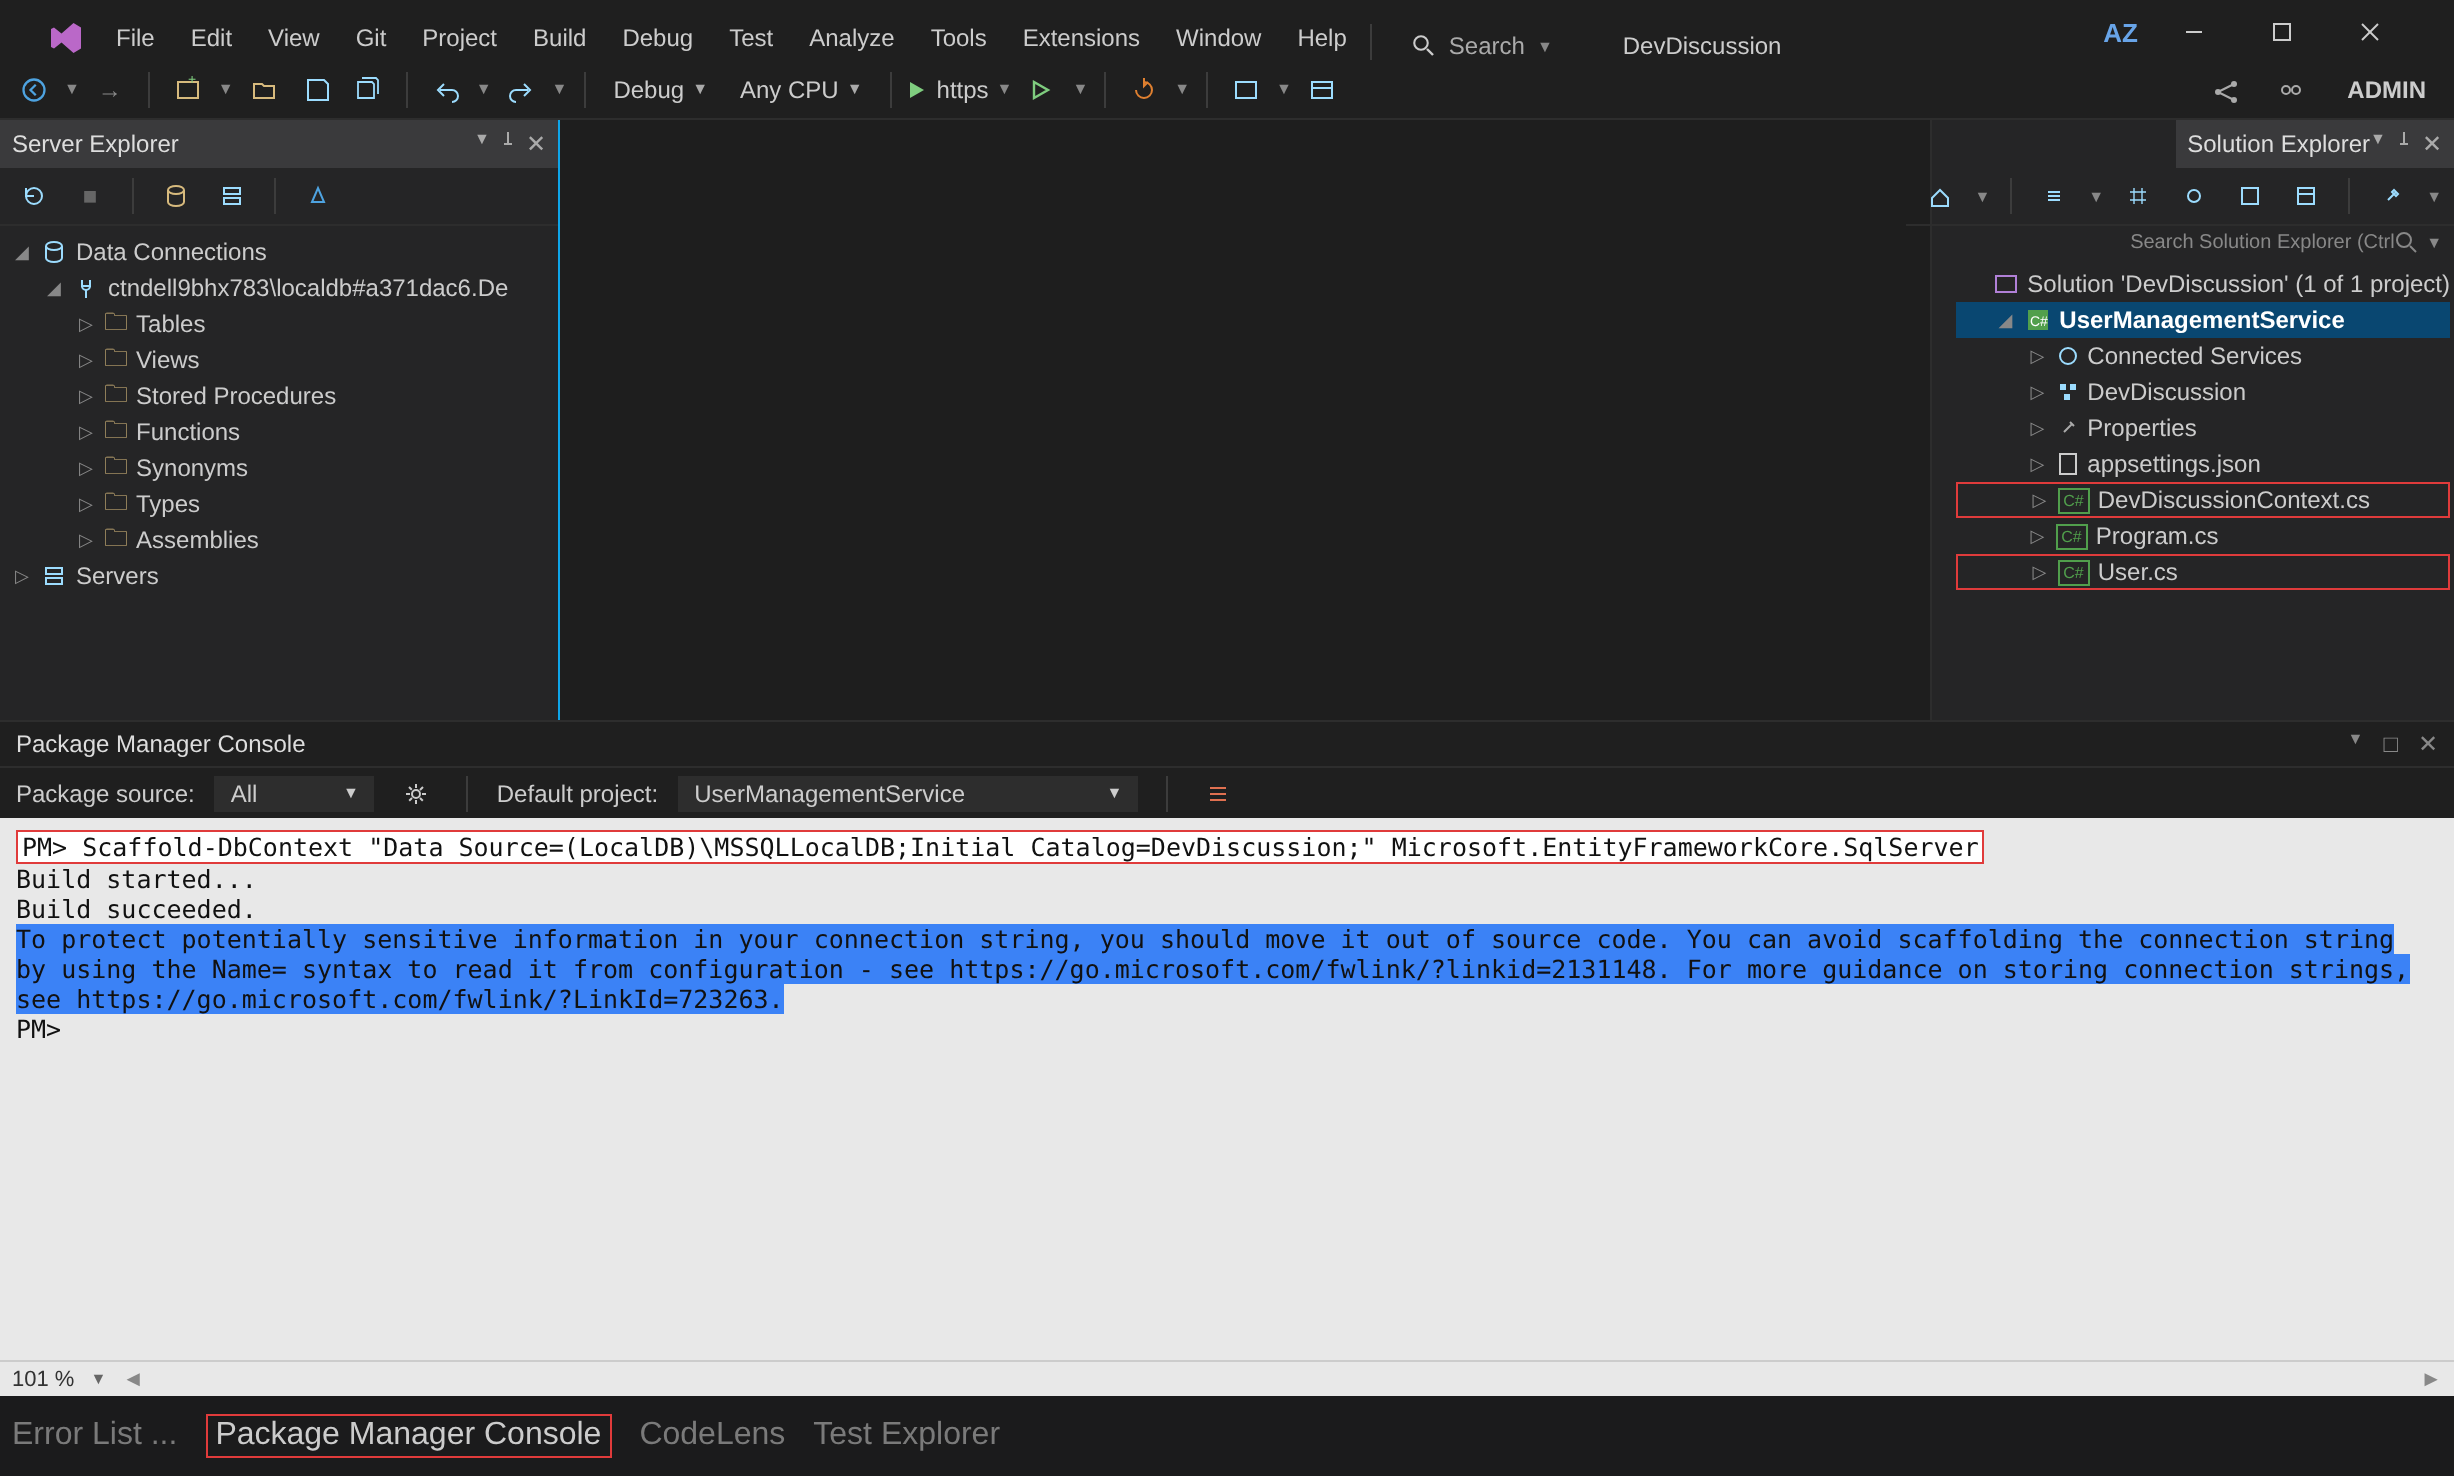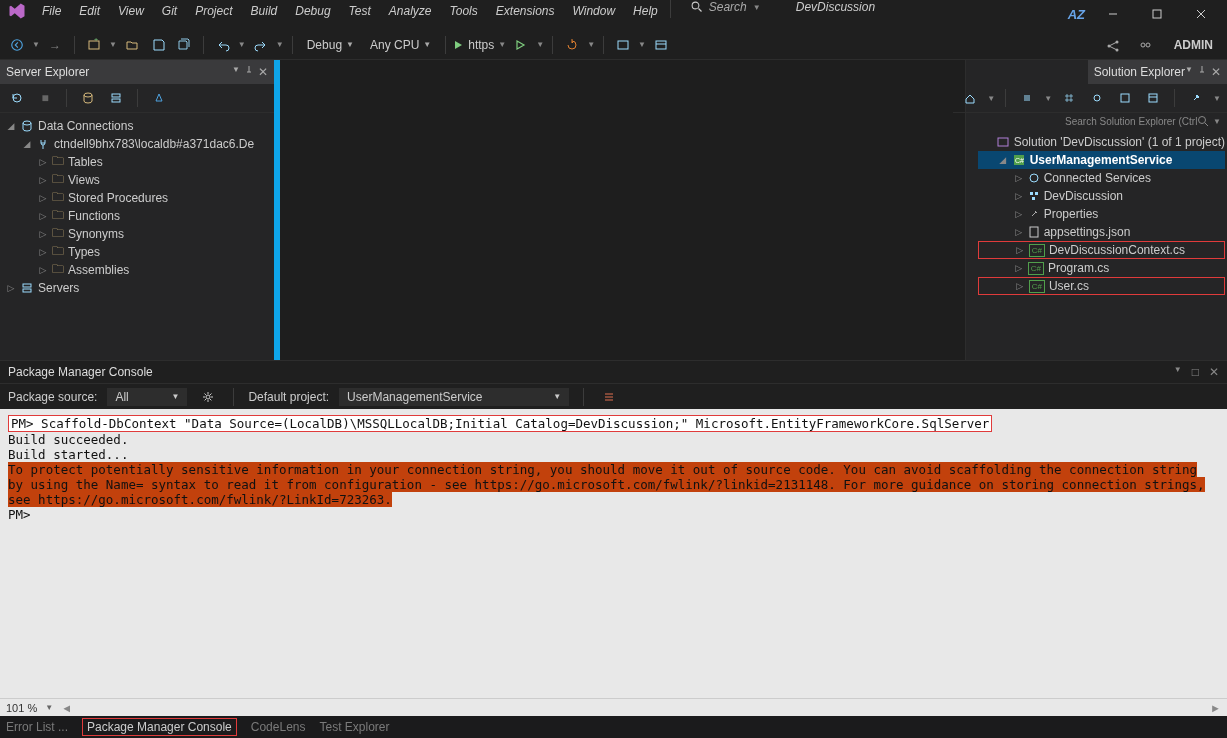--- a/index.html
+++ b/index.html
@@ -1,20 +1,20 @@
 <!DOCTYPE html>
 <html><head>
 <meta charset="utf-8">
 <style>
   * { box-sizing: border-box; margin: 0; padding: 0; }
   html, body { width: 1227px; height: 738px; overflow: hidden; }
   body { background: #1f1f1f; color: #cccccc; font-family: "Segoe UI", Arial, sans-serif; font-size: 12px; }
   .app { display: flex; flex-direction: column; height: 100%; }
   
-  .titlebar { display: flex; align-items: flex-start; height: 30px; background: #1f1f1f; padding: 0 4px; font-style: italic; }
+  .titlebar { display: flex; align-items: flex-end; height: 30px; background: #1f1f1f; padding: 0 20px; }
   .vs-logo { width: 22px; height: 22px; display: flex; align-items: center; justify-content: center; margin: 0 6px 0 2px; }
   .menubar { display: flex; gap: 2px; }
   .menu-item { padding: 4px 8px; color: #cccccc; cursor: pointer; }
   .search-launch { display: flex; align-items: center; margin-left: 16px; gap: 6px; color: #aaa; }
   .projname { margin-left: 35px; color: #ccc; }
   .title-right { margin-left: auto; display: flex; align-items: center; }
   .az-badge { color: #68a4e8; font-weight: 600; font-size: 13px; padding: 2px 6px; }
   .win-btn { width: 44px; height: 28px; display: flex; align-items: center; justify-content: center; color: #ccc; }
   
   .toolbar { display: flex; align-items: center; height: 30px; background: #1f1f1f; padding: 0 6px; gap: 4px; border-bottom: 1px solid #2d2d2d; }
@@ -35,43 +35,43 @@
   .tree-row { display: flex; align-items: center; height: 18px; gap: 4px; color: #ccc; white-space: nowrap; }
   .exp { width: 10px; color: #888; font-size: 9px; text-align: center; }
   .ind0 { padding-left: 4px; }
   .ind1 { padding-left: 20px; }
   .ind2 { padding-left: 36px; }
   .folder-icon { color: #d7ba7d; }
   .cs-icon { color: #519f4c; font-size: 8px; border: 1px solid #519f4c; padding: 0 2px; line-height: 11px; }
   .selected { background: #094771; color: #fff; }
   .highlight-red { border: 1px solid #e03b3b; }
 
-  .left-panel { width: 280px; border-right: 6px solid #0ea5e9; }
+  .left-panel { width: 280px; border-right: 1px solid #0ea5e9; }
   .center-void { flex: 1; background: #1e1e1e; }
   .right-panel { width: 262px; border-left: 1px solid #2d2d2d; align-items: flex-end; }
 
   .search-row { display: flex; align-items: center; padding: 2px 6px; color: #888; }
   .search-input { flex: 1; background: transparent; border: none; color: #888; font-size: 10px; }
   .search-input::placeholder { color: #888; }
 
   
   .pmc { flex: 1; display: flex; flex-direction: column; background: #1e1e1e; border-top: 1px solid #2d2d2d; }
   .pmc-header { display: flex; align-items: center; height: 22px; padding: 0 8px; color: #ddd; background: #1f1f1f; }
   .pmc-header .sp { margin-left: auto; display: flex; gap: 10px; color: #888; }
   .pmc-bar { display: flex; align-items: center; height: 26px; padding: 0 8px; gap: 10px; background: #1f1f1f; border-top: 1px solid #2d2d2d; }
   .pmc-dd { background: #2d2d2d; padding: 2px 8px; display: inline-flex; align-items: center; gap: 6px; min-width: 80px; }
   .pmc-dd.wide { min-width: 230px; }
   .pmc-body { flex: 1; background: #e8e8e8; padding: 6px 8px; font-family: Consolas, monospace; font-size: 12.5px; color: #111; overflow: hidden; position: relative; }
   .cmd-line { background: #fff; display: inline-block; border: 1px solid #e03b3b; padding: 0 2px; }
-  .warn { background: #c2410c; display: inline; }
+  .warn { background: #3b82f6; display: inline; }
   .zoom-row { display: flex; align-items: center; height: 18px; background: #e8e8e8; color: #333; padding: 0 6px; font-size: 11px; gap: 8px; border-top: 1px solid #ccc; }
   .zoom-row .chev { color: #666; }
   .scroll-hint { margin-left: auto; color: #888; }
   
-  .footer { display: flex; align-items: center; height: 22px; background: #1b1b1c; padding: 0 6px; gap: 14px; color: #7a7a7a; font-size: 12px; }
+  .footer { display: flex; align-items: center; height: 40px; background: #1b1b1c; padding: 0 6px; gap: 14px; color: #7a7a7a; font-size: 16px; }
   .footer .tab { cursor: pointer; }
   .footer .active { border: 1px solid #e03b3b; padding: 1px 4px; color: #ccc; }
   svg { display: block; }
 </style>
 </head>
 <body>
 
 <div class="app">
 
   <div class="titlebar">
@@ -502,22 +502,22 @@
         </span>
       <div class="tool-sep"></div>
       <span class="tool-btn">
           <svg width="14" height="14">
             <path d="M3 4h8M3 7h8M3 10h8" stroke="#e07050"></path>
           </svg>
         </span>
     </div>
     <div class="pmc-body">
       <div><span class="cmd-line"><span>PM&gt;</span> <span>Scaffold-DbContext "Data Source=(LocalDB)\MSSQLLocalDB;Initial Catalog=DevDiscussion;" Microsoft.EntityFrameworkCore.SqlServer</span></span></div>
+      <div>Build started...</div>
       <div>Build succeeded.</div>
-      <div>Build started...</div>
       <div><span class="warn">To protect potentially sensitive information in your connection string, you should move it out of source code. You can avoid scaffolding the connection string by using the Name= syntax to read it from configuration - see https://go.microsoft.com/fwlink/?linkid=2131148. For more guidance on storing connection strings, see https://go.microsoft.com/fwlink/?LinkId=723263.</span></div>
       <div>PM&gt;</div>
     </div>
     <div class="zoom-row">
       <span>101 %</span>
       <span class="chev" style="font-size:8px;">▼</span>
       <span style="color:#888;">◄</span>
       <span class="scroll-hint">►</span>
     </div>
   </div>

